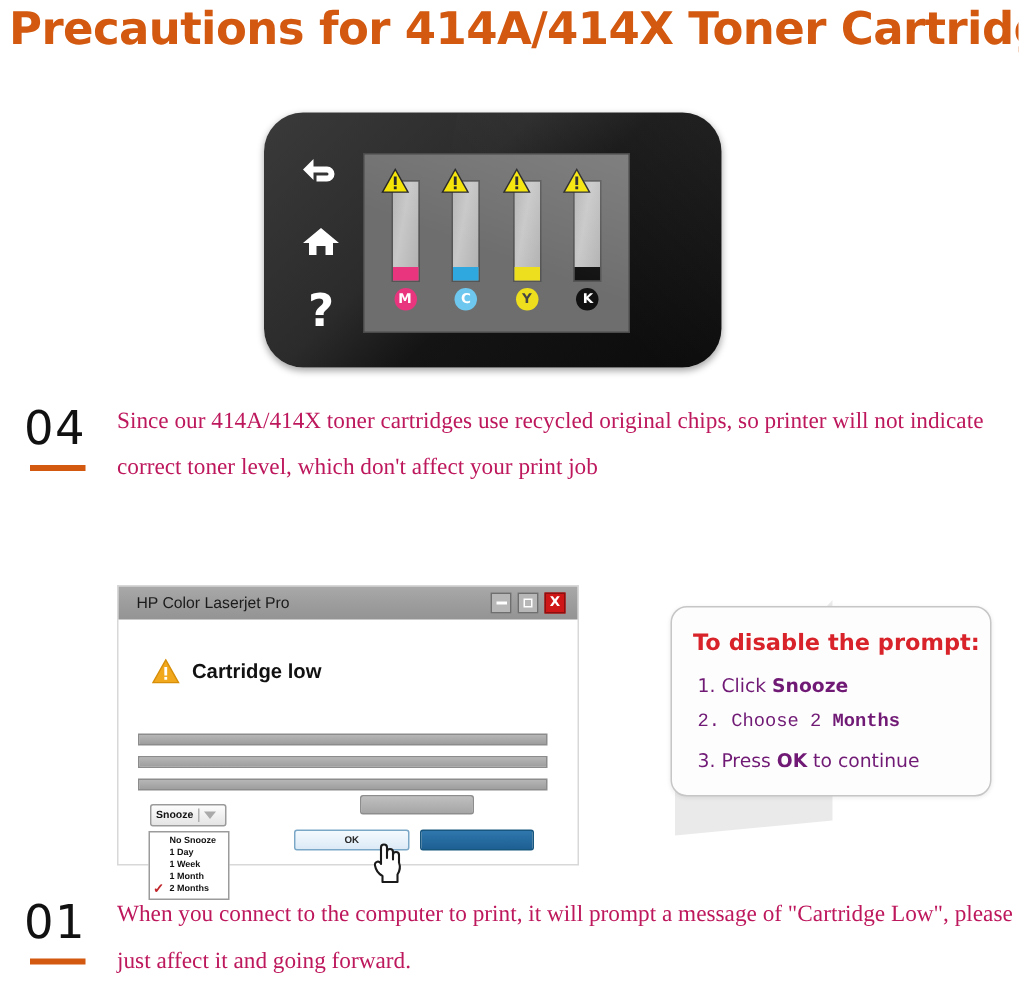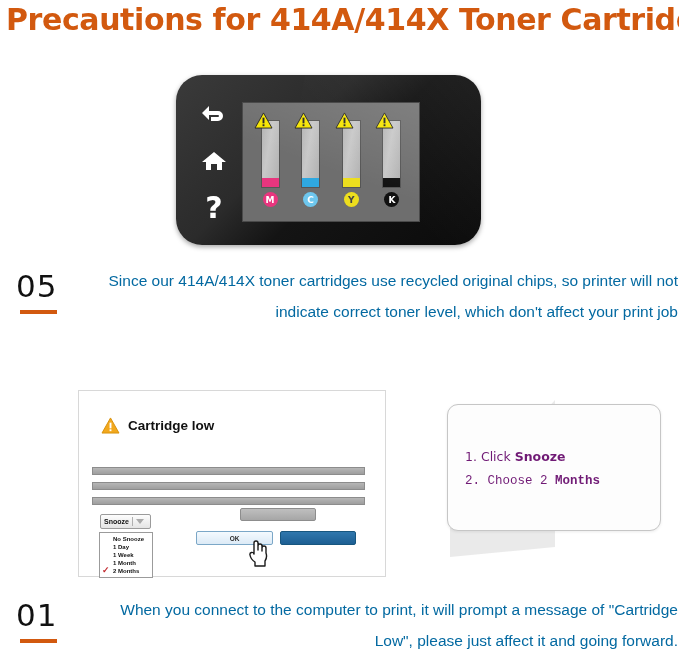--- a/index.html
+++ b/index.html
@@ -148,24 +148,23 @@
   .step-rule {
     position: absolute;
     left: 4px;
     width: 37px;
     height: 4px;
     background: #D2590F;
   }
   .step-text {
     position: absolute;
     font-size: 15.5px;
-    color: #0369a1;
+    color: #be185d;
     line-height: 31px;
-    font-family: Liberation Sans, sans-serif;
-    text-align: right;
+    font-family: Liberation Serif, serif;
   }
 
   #step-01 { left: 16px; top: 268px; width: 650px; }
   #step-01 .step-rule { top: 42px; }
   #step-01 .step-text { left: 62px; top: -3px; width: 600px; }
 
   #step-02 { left: 16px; top: 597px; width: 650px; }
   #step-02 .step-rule { top: 42px; }
   #step-02 .step-text { left: 62px; top: -3px; width: 600px; }
 
@@ -436,32 +435,44 @@
         </div>
         <div class="toner-label" style="background:#111111">K</div>
       </div>
 
     </div>
     <div class="screen-gloss"></div>
   </div>
 </div>
 
 <div class="step" id="step-01">
-  <div class="step-num">05</div>
+  <div class="step-num">04</div>
   <div class="step-rule"></div>
   <div class="step-text">Since our 414A/414X toner cartridges use recycled original chips, so printer will not indicate correct toner level, which don't affect your print job</div>
 </div>
 
 <div id="figure">
 
   <svg id="zoom-wedge" viewBox="0 0 320 200">
     <polygon points="110,175 110,133 215,18 215,165" fill="#e9e9e9" opacity="0.95"></polygon>
   </svg>
 
   <div id="dialog">
+    <div id="dialog-titlebar">
+      <span id="dialog-title">HP Color Laserjet Pro</span>
+      <div class="win-btns">
+        <div class="win-btn min">
+            <span class="bar"></span>
+          </div>
+        <div class="win-btn max">
+            <span class="sq"></span>
+          </div>
+        <div class="win-btn close">X</div>
+      </div>
+    </div>
 
     <div id="dialog-body">
       <div id="dlg-heading">
         <svg width="19" height="17" viewBox="0 0 20 18">
           <path d="M10 1 L19 17 L1 17 Z" fill="#F2A81D" stroke="#D78F0A" stroke-width="1"></path>
           <rect x="9" y="6" width="2" height="6" fill="#fff"></rect>
           <rect x="9" y="13" width="2" height="2" fill="#fff"></rect>
         </svg>
         <span class="txt">Cartridge low</span>
       </div>
@@ -501,27 +512,32 @@
       </div>
       <div id="blue-btn"></div>
 
       <svg id="hand-cursor" viewBox="0 0 26 30">
         <path d="M8 14 L8 6 A2 2 0 0 1 12 6 L12 13 L12 9 A2 2 0 0 1 16 9 L16 14 L16 11 A2 2 0 0 1 20 11 L20 16 A9 9 0 0 1 19 24 L19 29 L9 29 L9 25 A10 10 0 0 1 4 18 A2 2 0 0 1 8 17 Z" fill="#ffffff" stroke="#1a1a1a" stroke-width="1.4" stroke-linejoin="round"></path>
       </svg>
     </div>
   </div>
 
   <div id="callout">
+    <div id="callout-heading">To disable the prompt:</div>
     <div class="callout-line" id="cl1">
       <span>1.</span>
       <span>Click </span><b>Snooze</b><span></span>
     </div>
     <div class="callout-line" id="cl2">
       <span>2.</span>
       <span>Choose 2 </span><b>Months</b><span></span>
+    </div>
+    <div class="callout-line" id="cl3">
+      <span>3.</span>
+      <span>Press </span><b>OK</b><span> to continue</span>
     </div>
   </div>
 
 </div>
 
 <div class="step" id="step-02">
   <div class="step-num">01</div>
   <div class="step-rule"></div>
   <div class="step-text">When you connect to the computer to print, it will prompt a message of "Cartridge Low", please just affect it and going forward.</div>
 </div>

